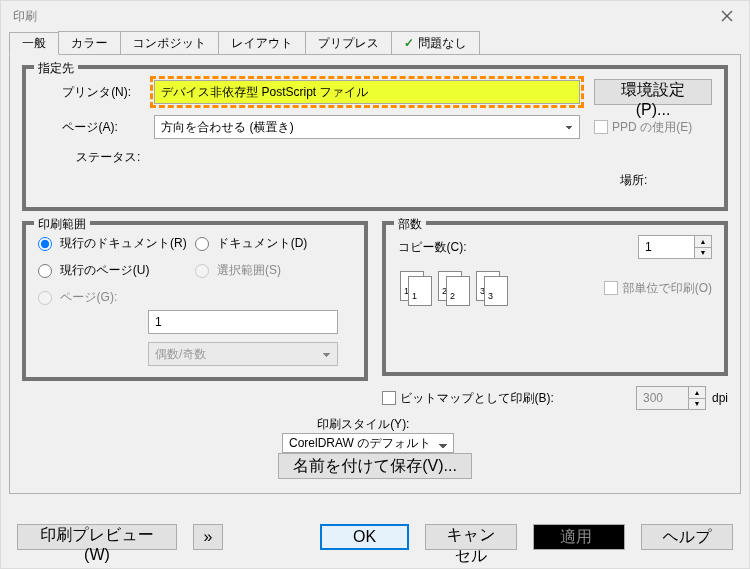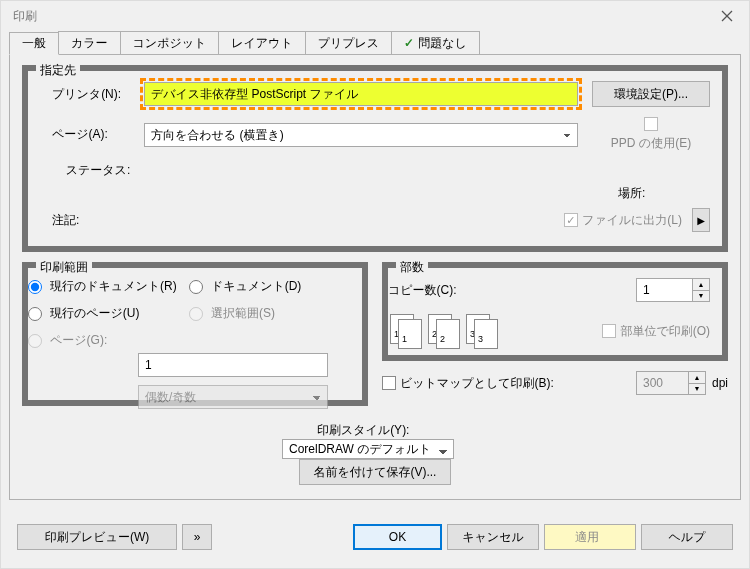--- a/index.html
+++ b/index.html
@@ -6,30 +6,30 @@
   body { margin:0; font-family:"Yu Gothic UI","Meiryo",sans-serif; font-size:12px; background:#f0f0f0; color:#000; }
   .window { width:750px; height:569px; background:#f0f0f0; border:1px solid #dcdcdc; position:relative; }
   .titlebar { height:30px; display:flex; align-items:center; justify-content:space-between; padding:0 0 0 12px; color:#777; }
   .title-close { width:45px; height:30px; display:flex; align-items:center; justify-content:center; }
   .title-close svg { width:12px; height:12px; }
   .content { position:absolute; left:8px; right:8px; top:30px; bottom:8px; }
   .tabs { display:flex; height:24px; border-bottom:1px solid #b0b0b0; }
   .tab { padding:4px 12px; border:1px solid #b0b0b0; border-bottom:none; background:#f0f0f0; margin-right:-1px; display:flex; align-items:center; gap:4px; }
   .tab.active { background:#f0f0f0; border-bottom:1px solid #f0f0f0; position:relative; top:1px; z-index:2; }
   .panel { border:1px solid #b0b0b0; border-top:none; padding:10px 12px 14px 12px; }
-  .groupbox { border:6px solid #737373; padding:10px 12px 12px 0; margin-bottom:10px; position:relative; }
+  .groupbox { border:4px solid #737373; padding:10px 12px 12px 12px; margin-bottom:10px; position:relative; }
   .groupbox>.legend { position:absolute; top:-9px; left:8px; background:#f0f0f0; padding:0 4px; }
   .row { display:flex; align-items:center; margin-bottom:10px; }
   .lbl { width:92px; }
   .lbl-indent { margin-left:24px; }
   select, input[type=text] { border:1px solid #a7a7a7; background:#fff; height:24px; padding:2px 6px; font-family:inherit; font-size:12px; }
   select { appearance:none; padding-right:22px; background-image:linear-gradient(45deg,transparent 50%,#555 50%),linear-gradient(-45deg,transparent 50%,#555 50%); background-position:right 10px top 10px,right 6px top 10px; background-size:4px 4px,4px 4px; background-repeat:no-repeat; }
-  .btn { height:26px; border:1px solid #adadad; background:#e1e1e1; padding:0 14px; font-family:inherit; font-size:12px; cursor:pointer; }
+  .btn { height:26px; border:1px solid #adadad; background:#e1e1e1; padding:0 14px; font-family:inherit; font-size:16px; cursor:pointer; }
   .btn.default { border:2px solid #0078d7; background:#e5f1fb; }
-  .btn:disabled { color:#888; background:#fef9c3;padding-left:8px; }
+  .btn:disabled { color:#888; background:#000000;padding-left:8px; }
   .highlight { position:relative; }
   .highlight::before { content:""; position:absolute; inset:-4px; border:3px dashed #ff8c00; background:rgba(255,255,0,0); pointer-events:none; }
   .hl-select { background:#edff31 !important; }
   .chk { display:flex; align-items:center; gap:4px; }
   input[type=checkbox], input[type=radio] { margin:0 4px 0 0; }
   .chkbox { width:14px; height:14px; border:1px solid #888; background:#fff; display:inline-flex; align-items:center; justify-content:center; }
   .chkbox.checked::after { content:"✓"; font-size:11px; color:#333; }
   .chkbox.disabled { border-color:#bbb; }
   .chkbox.checked.disabled::after { color:#999; }
   .dis { color:#888; }
@@ -37,21 +37,21 @@
   .half-row { display:flex; gap:14px; }
   .half { flex:1; }
   .spin { display:flex; }
   .spin input { width:56px; border-right:none; }
   .spin-btns { display:flex; flex-direction:column; border:1px solid #a7a7a7; }
   .spin-btns div { width:16px; flex:1; display:flex; align-items:center; justify-content:center; font-size:7px; background:#f0f0f0; }
   .spin-btns div:first-child { border-bottom:1px solid #a7a7a7; }
   .copies-illus { position:relative; height:36px; margin:8px 0 6px 2px; }
   .page { position:absolute; width:24px; height:30px; border:1px solid #888; background:#fff; font-size:9px; padding:14px 0 0 3px; }
   .small-arrow { width:18px; height:24px; border:1px solid #adadad; background:#e1e1e1; display:flex; align-items:center; justify-content:center; font-size:10px; }
-  .bottom-bar { position:absolute; left:8px; right:8px; bottom:10px; display:flex; gap:5px; align-items:flex-end; }
+  .bottom-bar { position:absolute; left:8px; right:8px; bottom:10px; display:flex; gap:16px; align-items:flex-end; }
   .checkmark-icon { color:#2a8a2a; font-weight:bold; }
 </style>
 </head>
 <body>
 
 <div class="window">
   <div class="titlebar">
     <span>印刷</span>
     <div class="title-close">
       <svg viewBox="0 0 12 12" stroke="#555" stroke-width="1.2">
@@ -96,48 +96,37 @@
             </select>
           </div>
           <button class="btn" style="width:118px;">環境設定(P)...</button>
         </div>
 
         <div class="row">
           <div class="lbl lbl-indent">ページ(A):</div>
           <select style="flex:1;margin-right:14px;">
             <option>方向を合わせる (横置き)</option>
           </select>
-          <label class="chk dis" style="width:118px;flex-direction:column;">
+          <label class="chk dis" style="width:118px;">
             <span class="chkbox disabled"></span>
             <span>PPD の使用(E)</span>
           </label>
         </div>
 
         <div class="row" style="margin-bottom:6px;text-align:center;">
             <div class="lbl lbl-indent">ステータス:</div>
           </div>
         <div class="row" style="margin-bottom:6px;justify-content:flex-end;">
             <div class="lbl lbl-indent">場所:</div>
           </div>
-        <div class="row" style="margin-bottom:2px;">
-          <div class="lbl lbl-indent">注記:</div>
-          <div style="flex:1;"></div>
-          <label class="chk dis" style="margin-right:10px;">
-            <span class="chkbox checked disabled"></span>
-            <span>ファイルに出力(L)</span>
-          </label>
-          <div class="small-arrow">
-            <span>▶</span>
-          </div>
-        </div>
       </div>
 
       <div class="half-row">
         <div class="half">
-          <div class="groupbox" style="height:144px;">
+          <div class="groupbox" style="height:160px;">
             <div class="legend">印刷範囲</div>
             <div style="display:flex;gap:0;">
               <div style="flex:1;">
                 <label class="chk">
                     <input type="radio" class="radio-native" name="rng" checked="" style="">
                     <span>現行のドキュメント(R)</span>
                   </label>
                 <label class="chk" style="margin-top:10px;">
                     <input type="radio" class="radio-native" name="rng" style="">
                     <span>現行のページ(U)</span>
@@ -159,21 +148,21 @@
               </div>
             </div>
             <input type="text" style="width: 190px; margin: 4px 0px 0px 110px;" value="1">
             <select disabled="" style="width:190px;margin:8px 0 0 110px;background-color:#e8e8e8;color:#777;">
               <option>偶数/奇数</option>
             </select>
           </div>
         </div>
 
         <div class="half">
-          <div class="groupbox" style="height:99px;">
+          <div class="groupbox" style="height:155px;">
             <div class="legend">部数</div>
             <div class="row" style="margin-bottom:4px;">
               <span style="flex:1;">コピー数(C):</span>
               <div class="spin">
                 <input type="text" value="1" style="">
                 <div class="spin-btns">
                     <div>▲</div>
                     <div>▼</div>
                   </div>
               </div>

